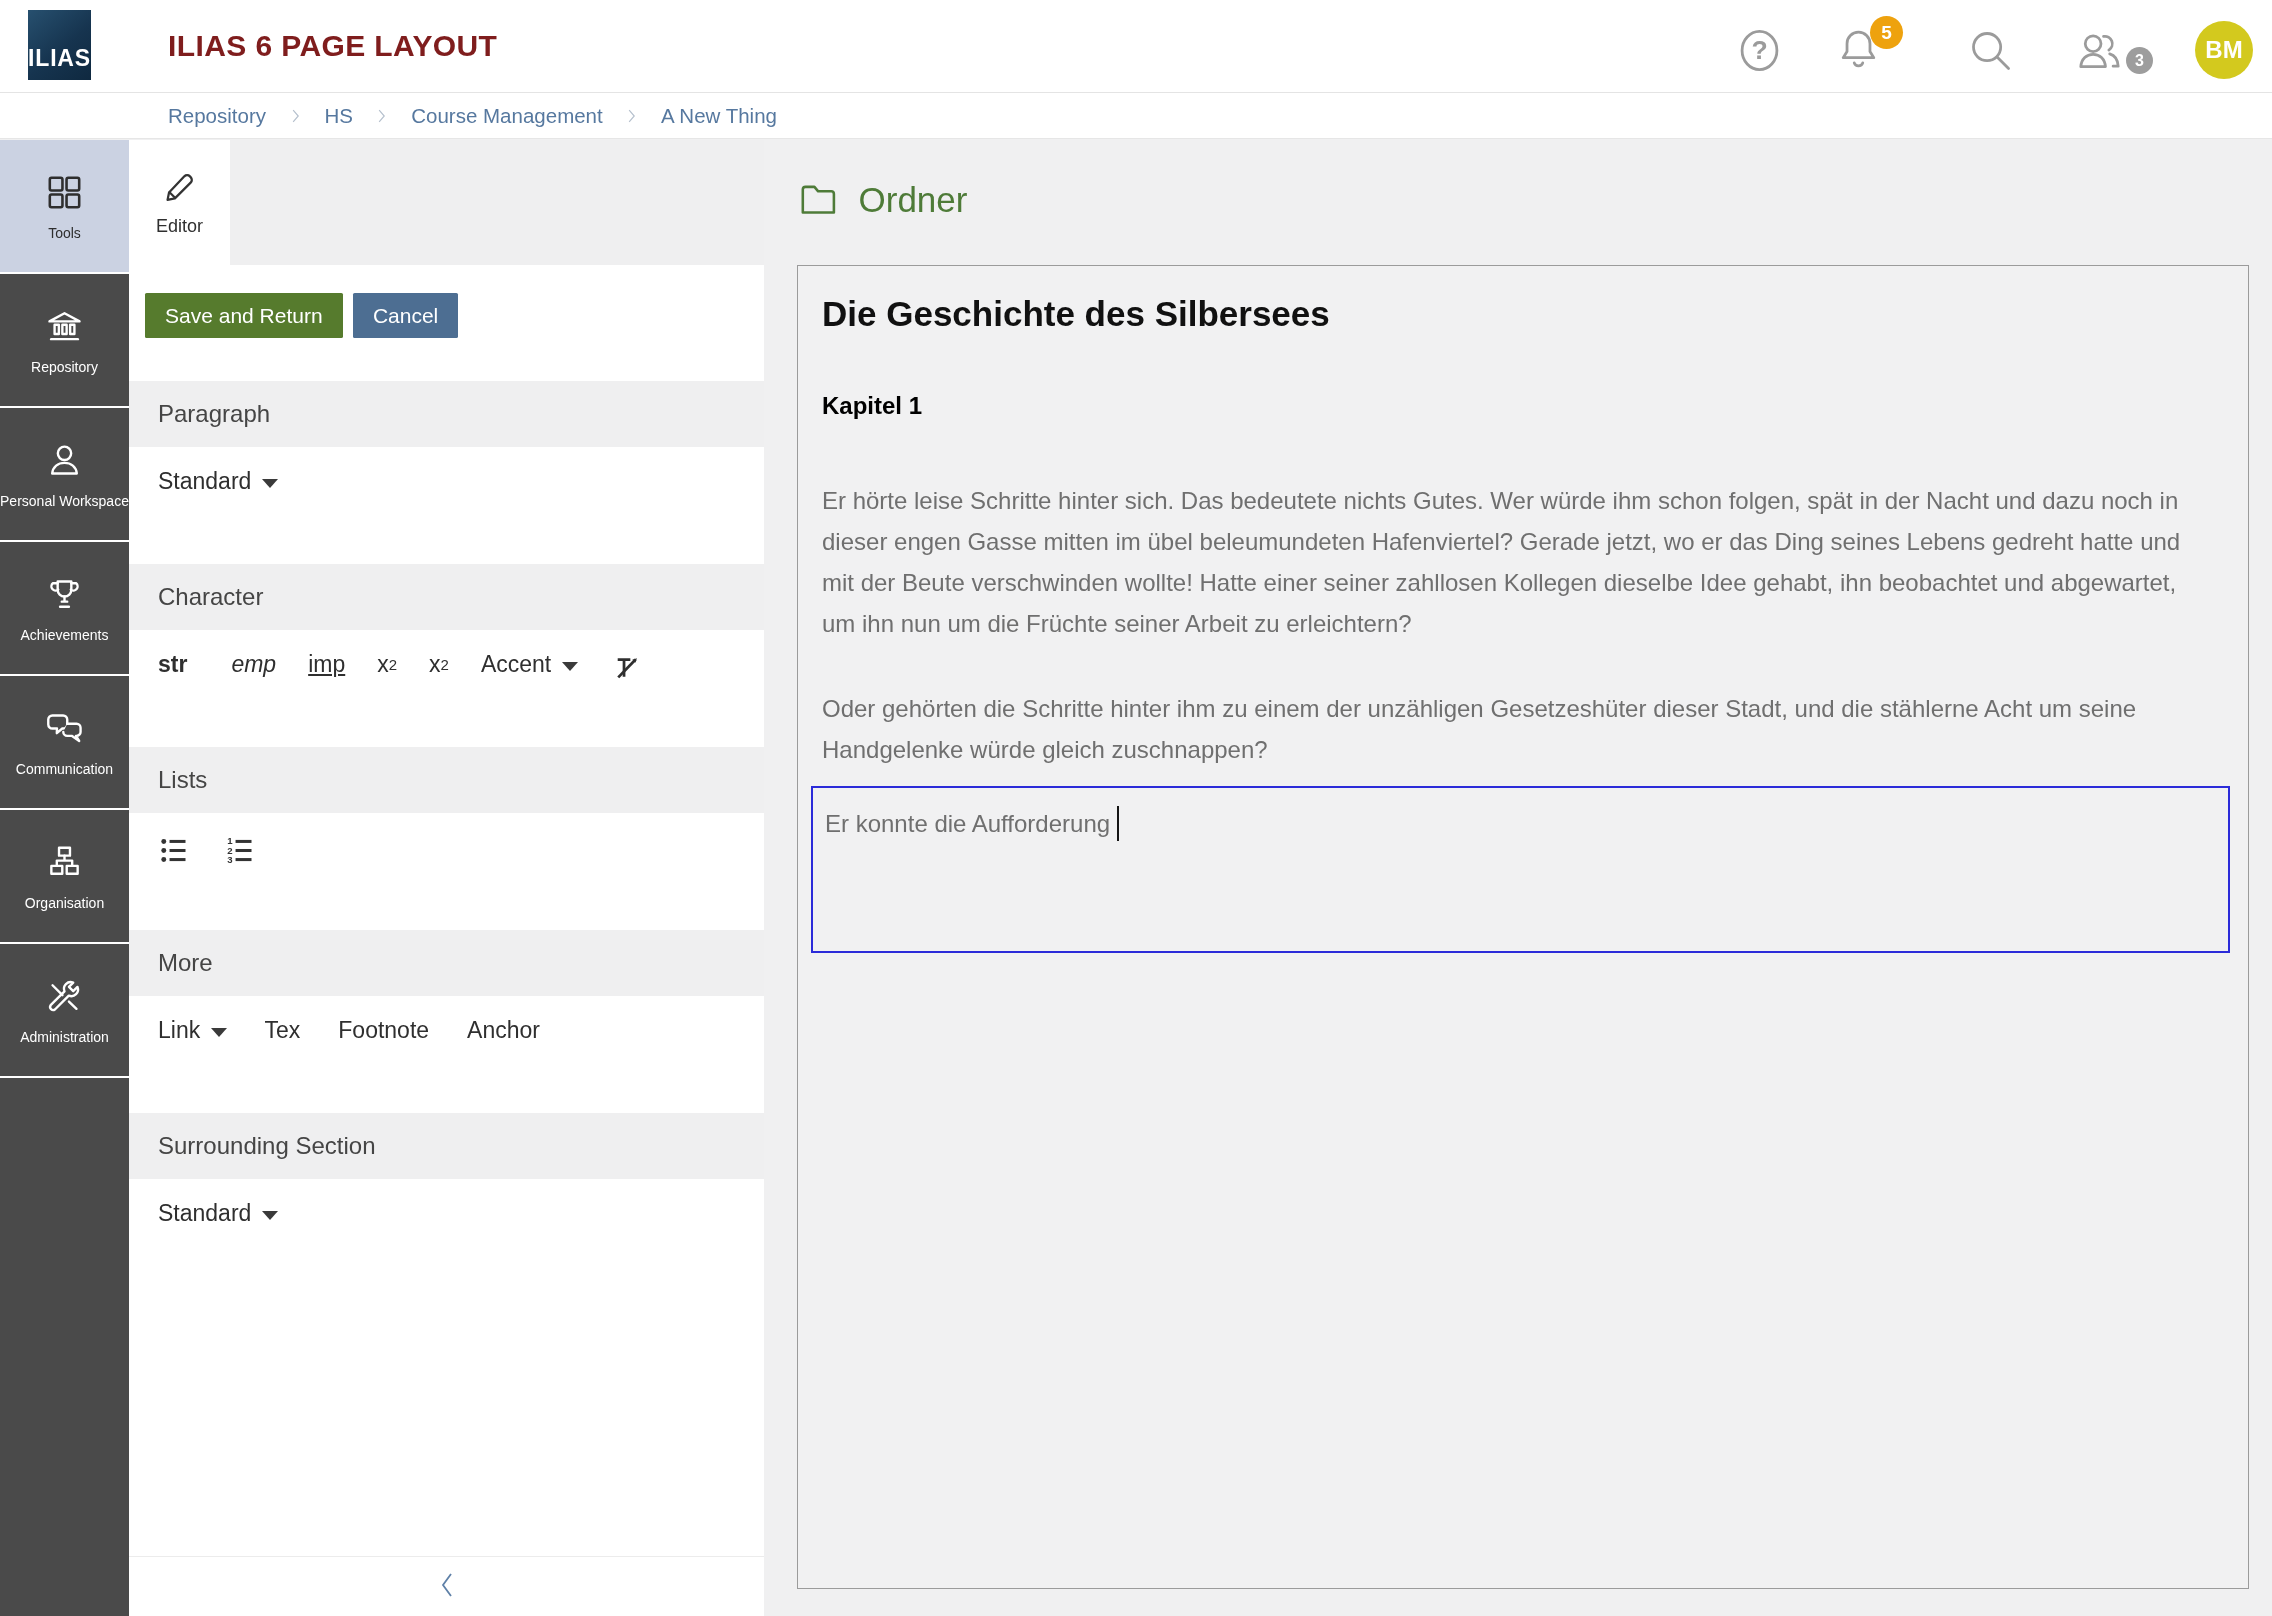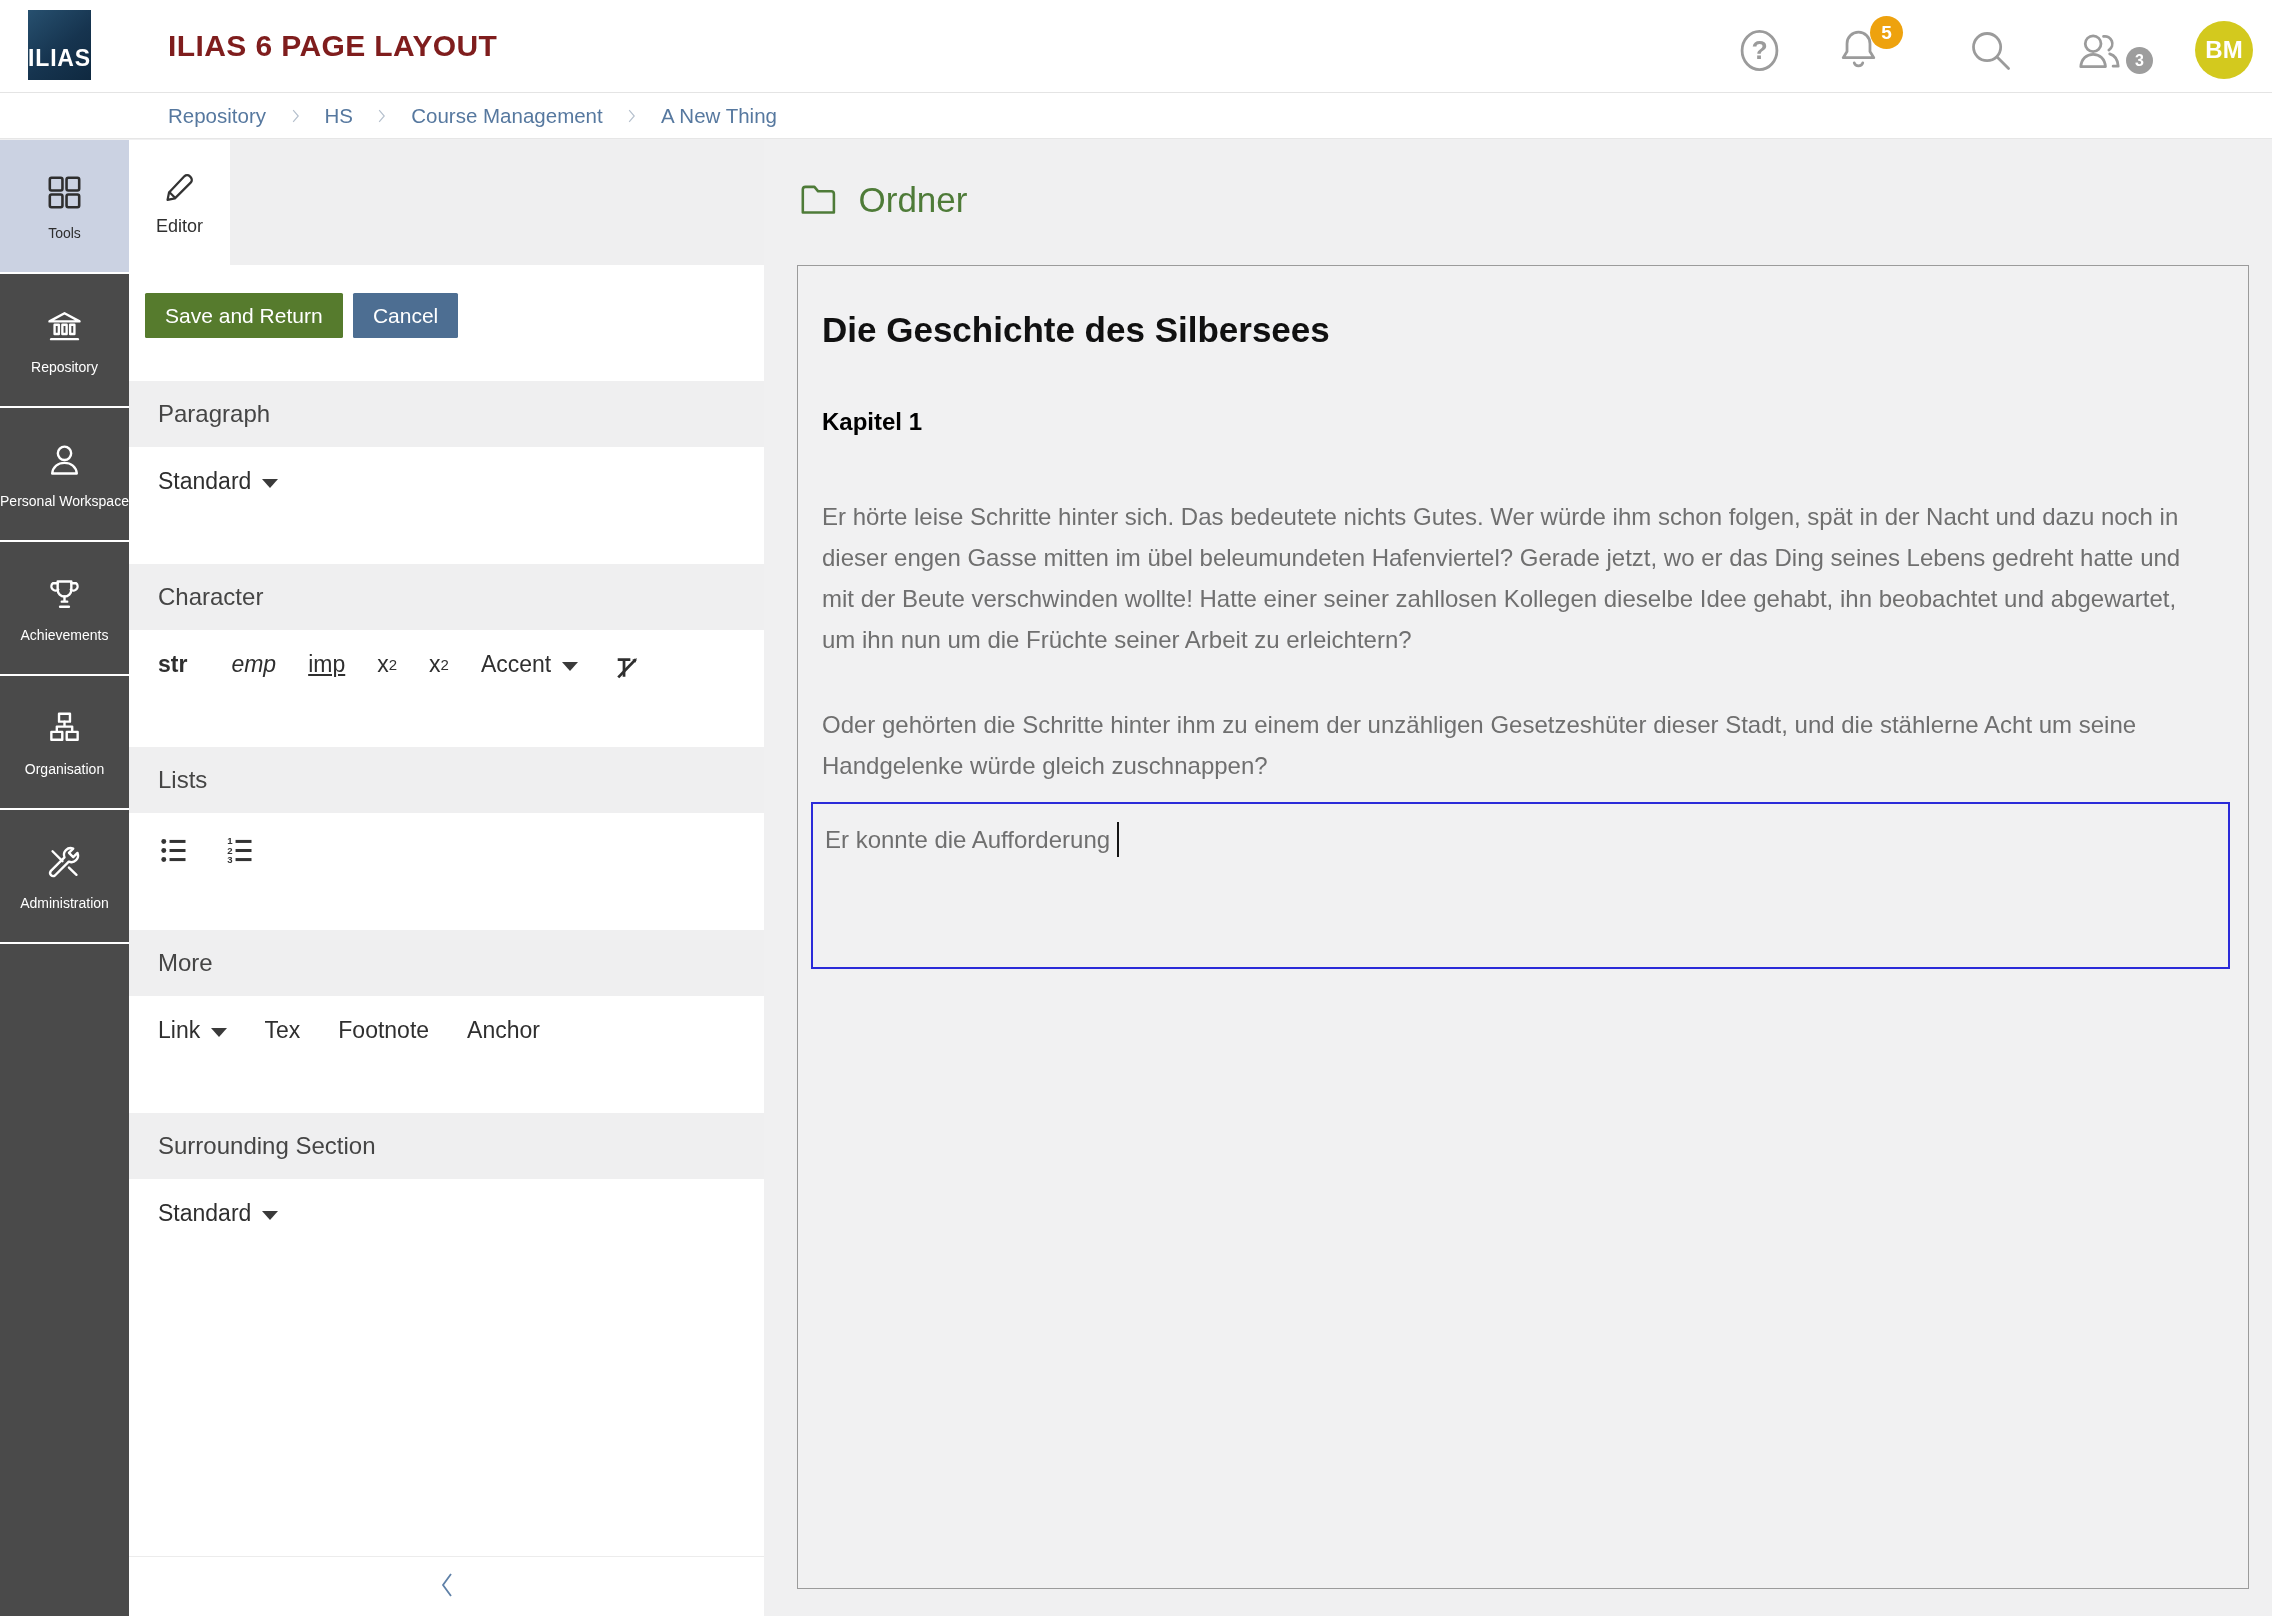--- a/index.html
+++ b/index.html
@@ -74,21 +74,21 @@
                 border-top:1.6px solid #ececec; display:flex; align-items:center; justify-content:center; }
   .collapse-btn { background:none; border:none; cursor:pointer; }
 
   
   .main { position:absolute; top:140px; left:764px; right:0; bottom:0; background:#f0f0f1; }
   .page-head { display:flex; align-items:center; gap:20.5px; margin:39px 0 0 33px; }
   .page-head svg { width:41px; height:41px; }
   .page-title { font-size:35px; color:#4e7b38; }
   .doc-card { position:absolute; left:33px; right:24px; top:125px; bottom:27px;
               border:1.6px solid #9b9b9b; background:#f1f1f2; padding:0 24px; overflow:hidden; }
-  .doc-title { margin-top:44px; font-size:35px; font-weight:bold; color:#111; cursor:pointer; }
+  .doc-title { margin-top:28px; font-size:35px; font-weight:bold; color:#111; cursor:pointer; }
   .doc-chapter { margin-top:58px; font-size:24px; color:#000000; cursor:pointer; }
   .doc-p { margin-top:60px; font-size:24px; line-height:41px; color:#6f6f6f; cursor:pointer;
            padding-right:8px; }
   .doc-p + .doc-p { margin-top:44px; }
   .edit-area { margin:16px 0 0 -11px; width:calc(100% + 17.4px); height:167px;
                border:2.4px solid #2b2bd9; padding:22px 0 0 12px; font-size:24px; color:#6f6f6f;
                background:transparent; cursor:text; }
   .text-cursor { display:inline-block; width:2.4px; height:35px; background:#151515;
                  vertical-align:middle; margin-left:7px; margin-top:-4.7px; }
 
@@ -188,20 +188,27 @@
       </svg>
       <span class="side-label">Personal Workspace</span>
     </button>
     <button class="side-item">
       <svg class="ico" viewBox="0 0 24 24" stroke-width="1.4">
         <path d="M8 4.4h8v4.8a4 4 0 0 1-8 0z"></path>
         <path d="M8 5.4H5.2a2.4 2.4 0 0 0 3.1 3.7M16 5.4h2.8a2.4 2.4 0 0 1-3.1 3.7"></path>
         <path d="M12 13.2v3M9.4 19.2h5.2M10.4 16.2h3.2"></path>
       </svg>
       <span class="side-label">Achievements</span>
+    </button>
+    <button class="side-item">
+      <svg class="ico" viewBox="0 0 24 24" stroke-width="1.4">
+        <path d="M4.9 4.4h6.3a2.4 2.4 0 0 1 2.4 2.4v2.8a2.4 2.4 0 0 1-2.4 2.4h-.5l-3.2 2.7.1-2.7h-2.7a2.4 2.4 0 0 1-2.4-2.4V6.8a2.4 2.4 0 0 1 2.4-2.4z"></path>
+        <path d="M13.6 9.2h5.5a2.3 2.3 0 0 1 2.3 2.3v2.5a2.3 2.3 0 0 1-2.3 2.3h-.4l1.9 3-4.4-3h-2.6a2.3 2.3 0 0 1-2.3-2.3" fill="#4a4a4a"></path>
+      </svg>
+      <span class="side-label">Communication</span>
     </button>
     <button class="side-item">
       <svg class="ico" viewBox="0 0 24 24" stroke-width="1.4">
         <rect x="8.8" y="3.4" width="6.4" height="4.6"></rect>
         <path d="M12 8v2.9M7.5 14v-3.1h9V14"></path>
         <rect x="4.3" y="14" width="6.4" height="4.6"></rect>
         <rect x="13.3" y="14" width="6.4" height="4.6"></rect>
       </svg>
       <span class="side-label">Organisation</span>
     </button>

